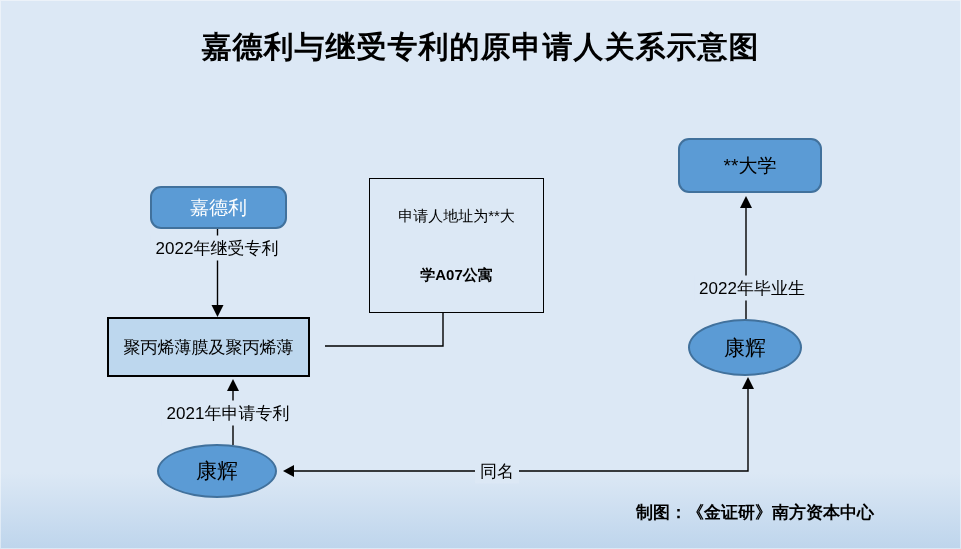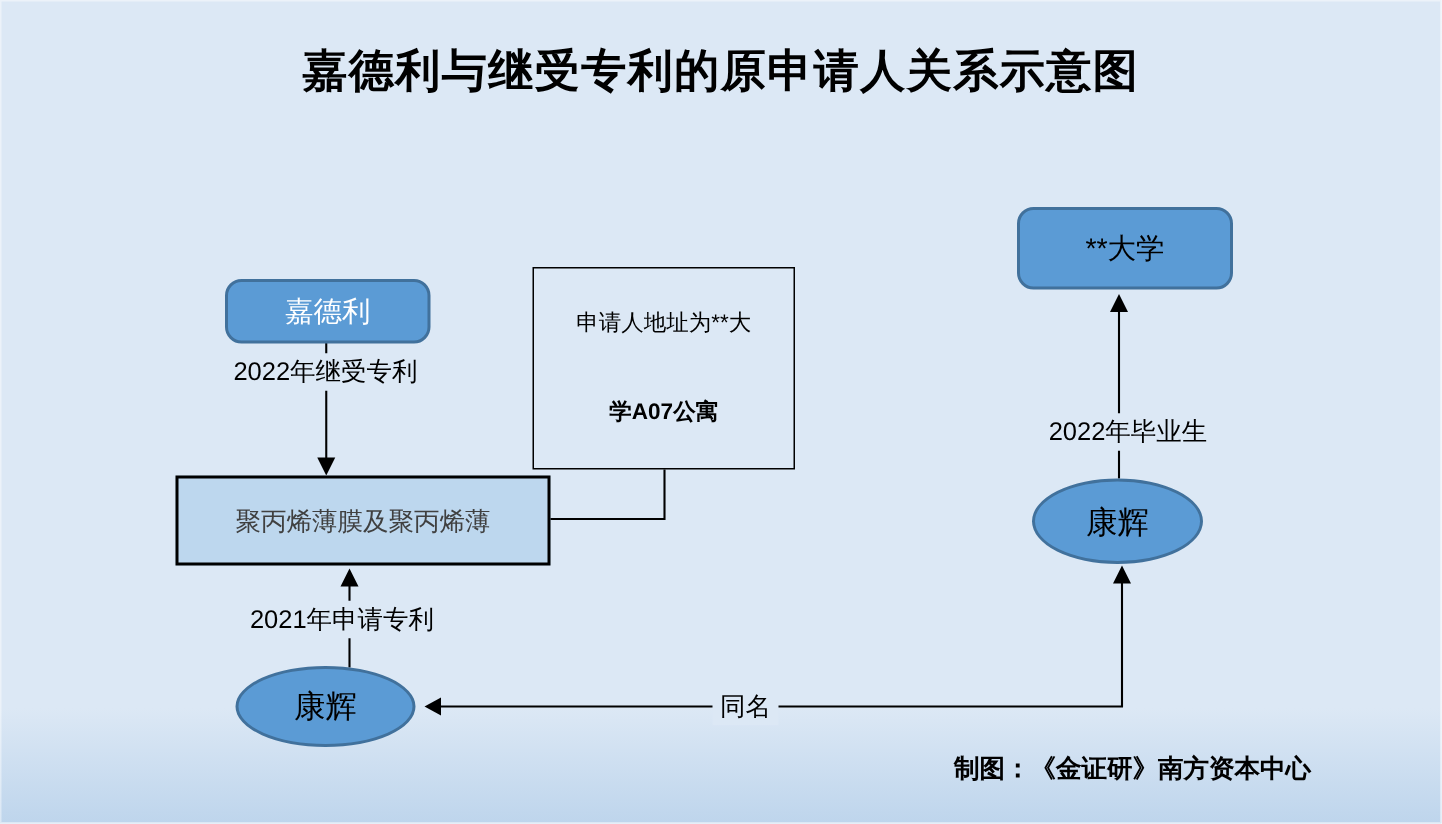--- a/index.html
+++ b/index.html
@@ -33,27 +33,27 @@
   .node-jiadeli { left: 150px; top: 139px; width: 137px; height: 43px; color: var(--color-jiadeli-text, #fff); margin-top: 47px; }
   .node-university { left: 678px; top: 138px; width: 144px; height: 55px; color: #000; }
   .ellipse {
     background: var(--color-node-fill, #5b9bd5);
     border: 2px solid var(--color-node-border, #41719c);
     border-radius: 50%; font-size: 21px; font-weight: normal; color: #000;
   }
   .node-kanghui-left  { left: 157px; top: 444px; width: 120px; height: 54px; }
   .node-kanghui-right { left: 688px; top: 319px; width: 114px; height: 57px; }
   .node-patent {
-    left: 107px; top: 317px; width: 250px; height: 60px;
+    left: 107px; top: 317px; width: 203px; height: 60px;
     background: var(--color-rect-fill, #bdd7ee);
     border: 2px solid var(--color-line, #000);
-    font-size: 17px; color: #404040; margin-left: 10px;
+    font-size: 17px; color: #000000;
   }
   .node-note {
-    left: 355px; top: 178px; width: 175px; height: 135px;
+    left: 369px; top: 178px; width: 175px; height: 135px;
     border: 1.5px solid var(--color-line, #000);
     font-size: 15px; color: #000; text-align: center; line-height: 1.75;
     flex-direction: column;
   }
   .node-note .bold-line { font-weight: bold; margin-top: 32px; }
   .edge-label {
     position: absolute; z-index: 2; transform: translate(-50%, -50%);
     background: var(--color-background-top, #dce8f5);
     padding: 1px 5px; font-size: 17px; color: #000; white-space: nowrap;
   }

